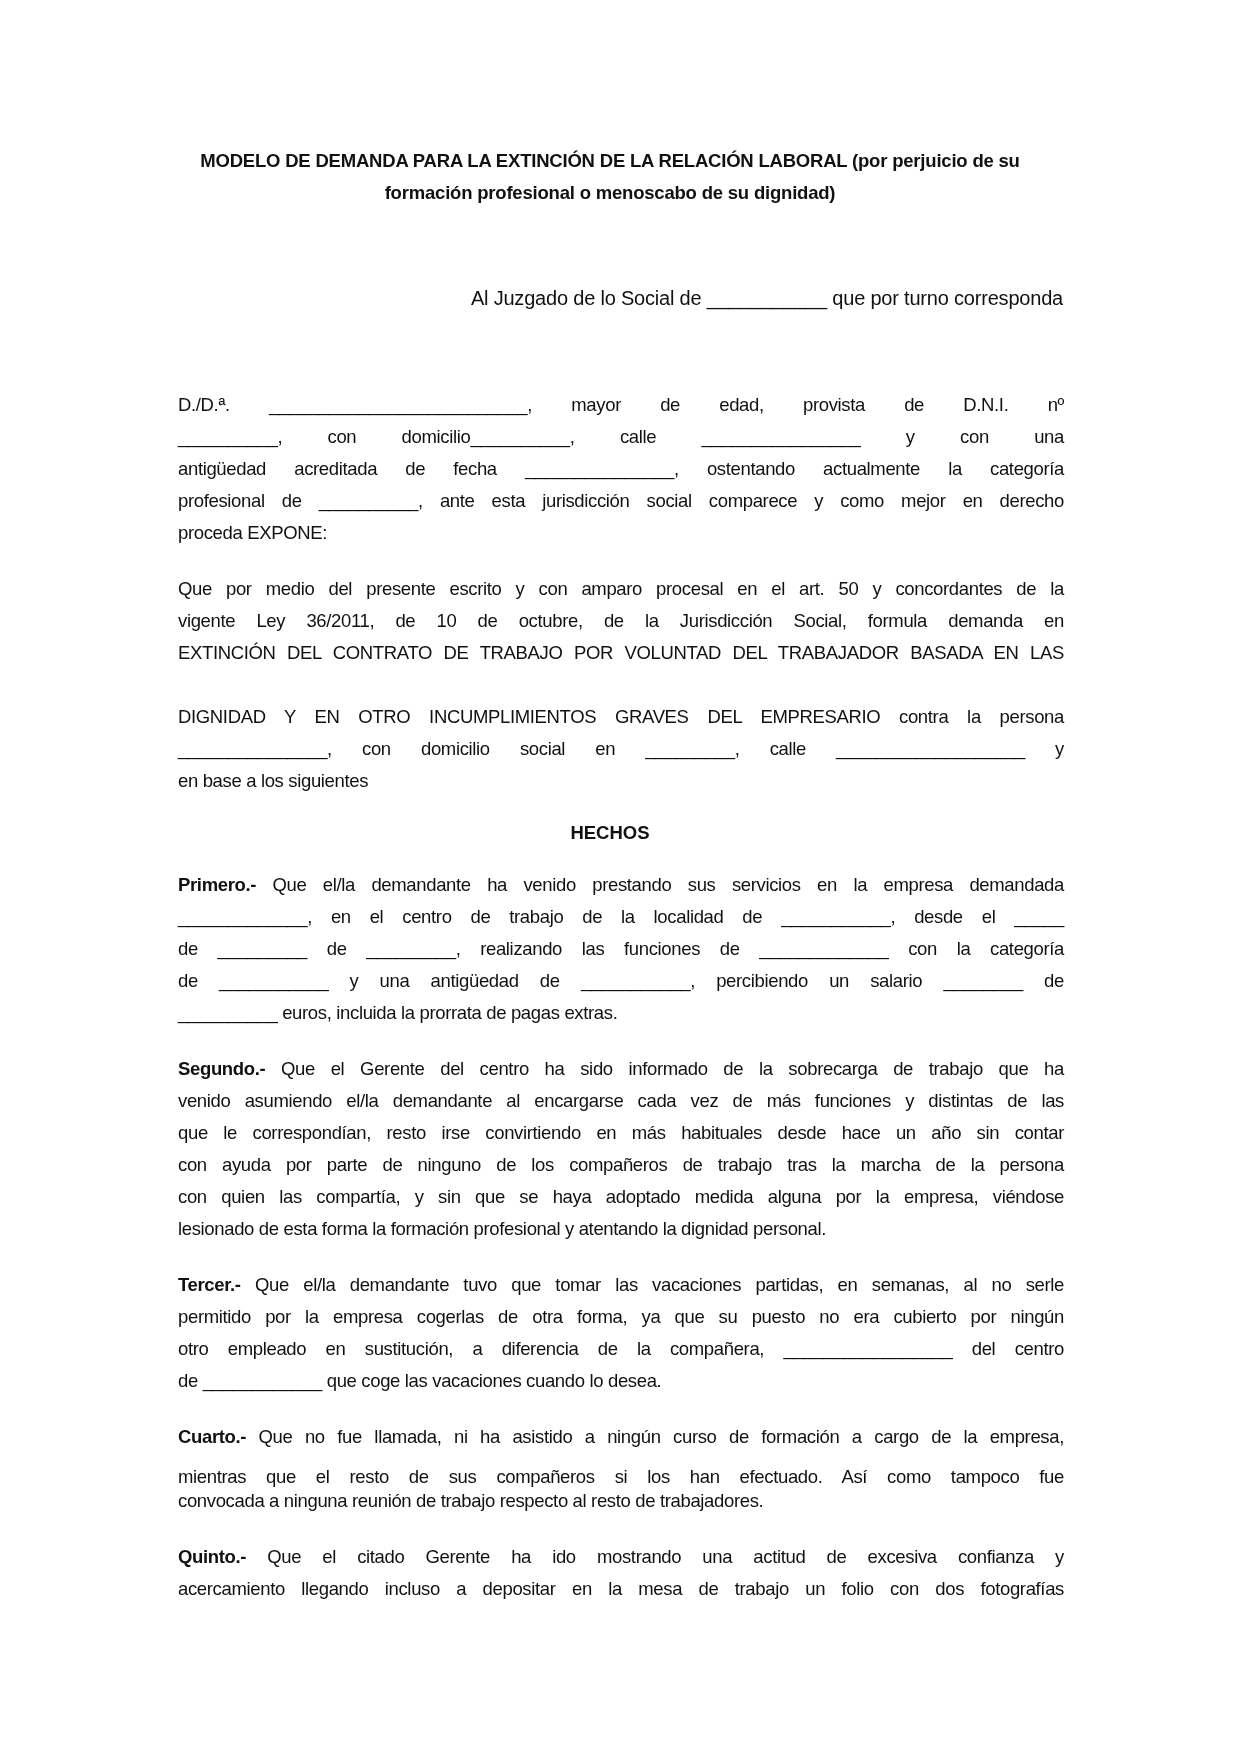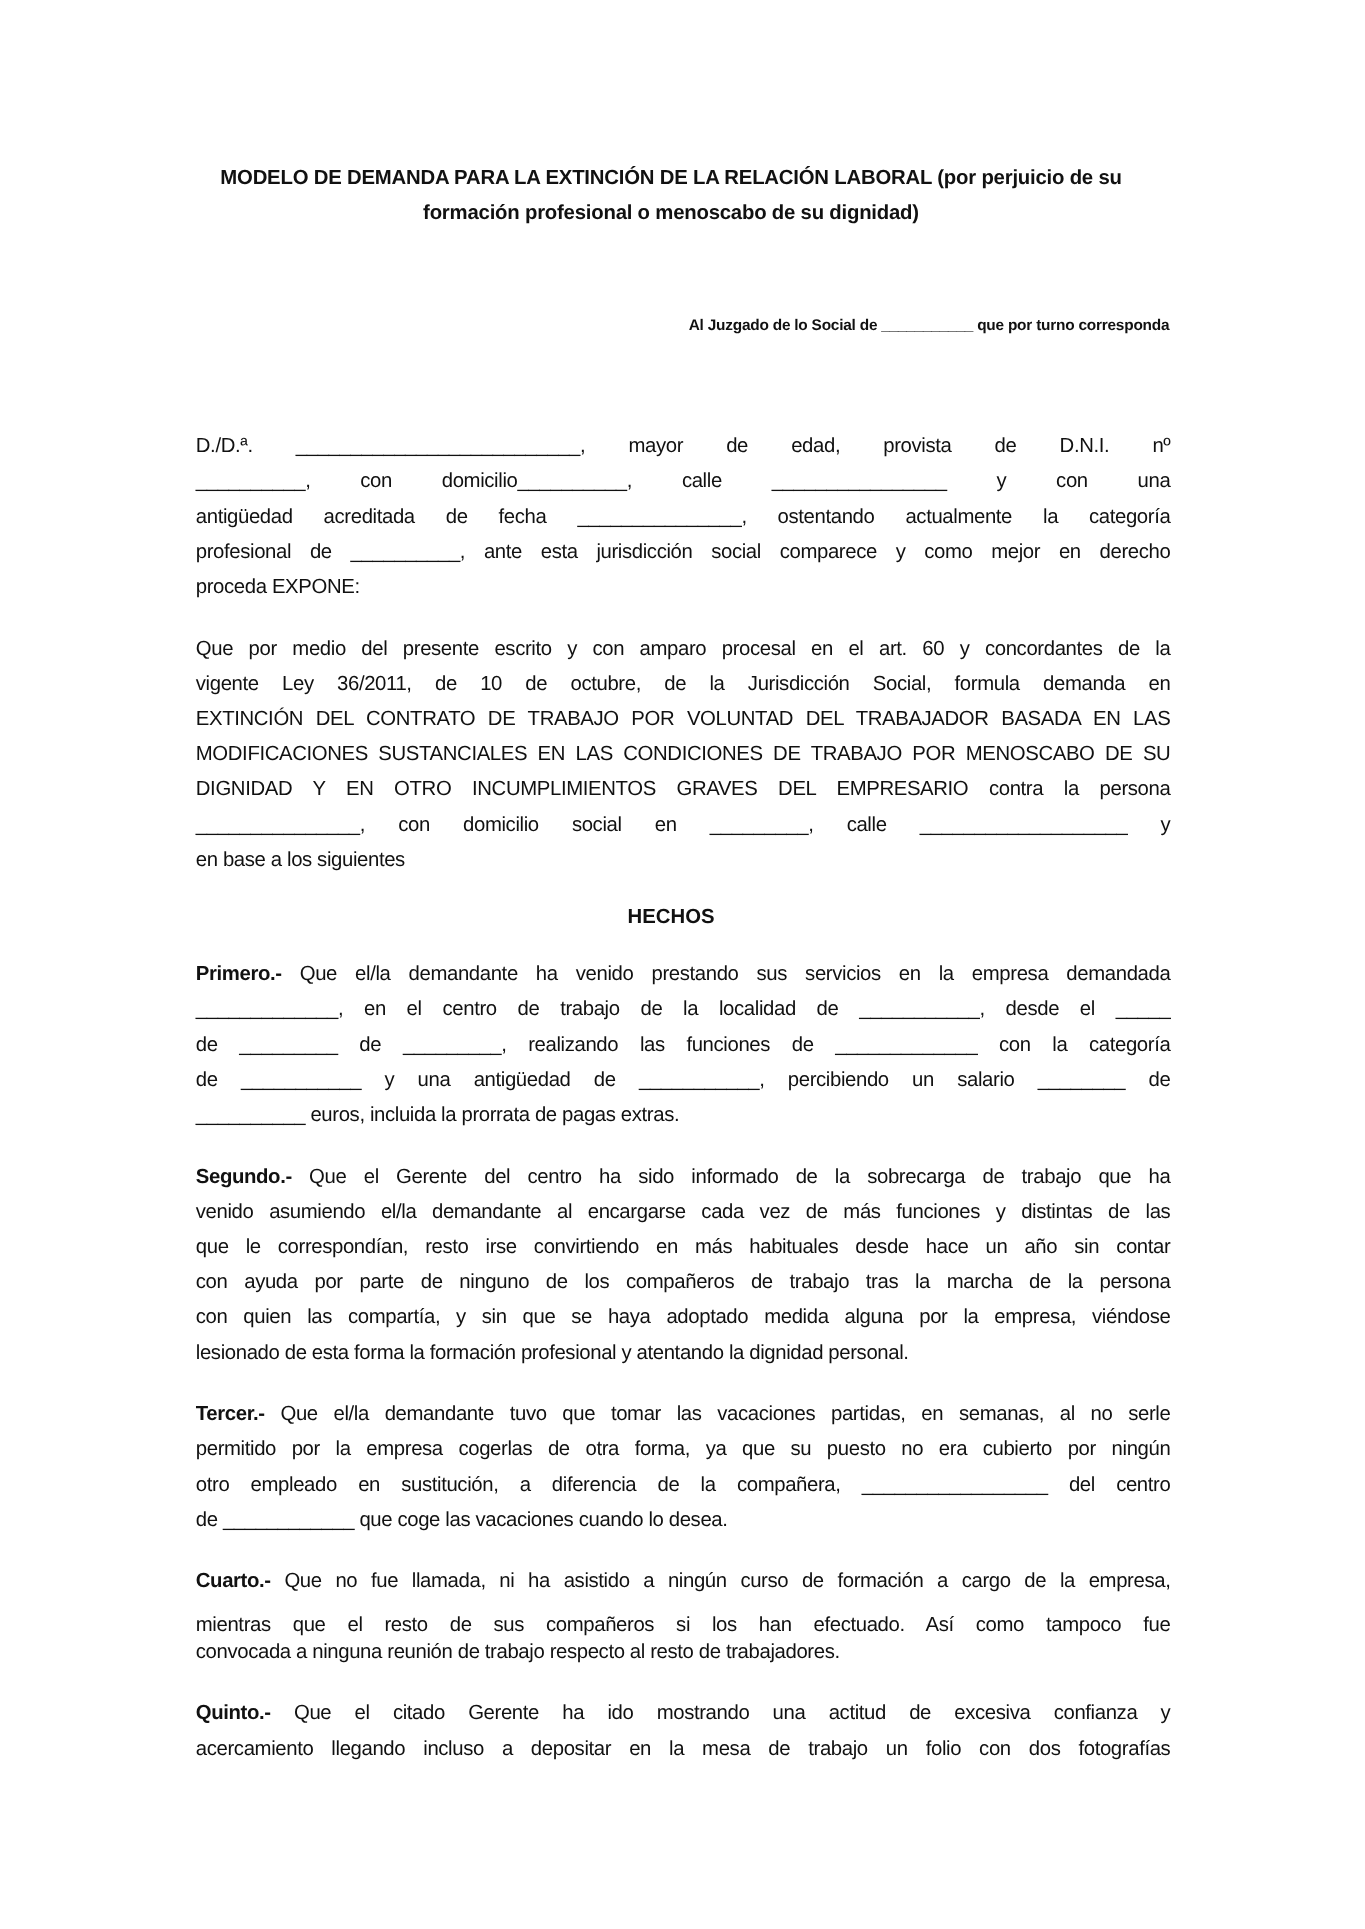--- a/index.html
+++ b/index.html
@@ -2,21 +2,21 @@
 <html><head>
   <meta charset="utf-8">
   <style>
     html, body { margin: 0; padding: 0; background: #ffffff; }
     body { width: 1241px; height: 1754px; position: relative; overflow: hidden;
            font-family: "Liberation Sans", sans-serif; color: #111; }
     .page { position: absolute; left: 0; top: 0; width: 1241px; height: 1754px; }
     .title { position: absolute; left: 150px; width: 920px; text-align: center;
              font-weight: bold; font-size: 18.5px; letter-spacing: -0.2px; }
     .title .l { position: absolute; left: 0; width: 100%; white-space: nowrap; }
-    .court { position: absolute; right: 178px; top: 287px; font-weight: bold; font-size: 14px;
+    .court { position: absolute; right: 178px; top: 287px; font-weight: normal; font-size: 20px;
              white-space: nowrap; letter-spacing: -0.2px; }
     .line { position: absolute; left: 178px; width: 886px; font-size: 18.5px; white-space: nowrap;
             letter-spacing: -0.35px; }
     .just { text-align: justify; text-align-last: justify; }
     .heading { position: absolute; left: 150px; width: 920px; text-align: center; font-weight: bold;
                font-size: 18.5px; }
     b { font-weight: bold; }
   </style>
 </head>
 <body>
@@ -29,24 +29,23 @@
   </div>
 
   <div class="court">Al Juzgado de lo Social de ___________ que por turno corresponda</div>
 
   <div class="line just" style="top:394px;">D./D.ª.  __________________________,  mayor  de  edad,  provista  de  D.N.I.  nº</div>
   <div class="line just" style="top:426px;">__________,  con  domicilio__________,  calle  ________________  y  con  una</div>
   <div class="line just" style="top:458px;">antigüedad acreditada de fecha _______________, ostentando actualmente la categoría</div>
   <div class="line just" style="top:490px;">profesional de __________, ante esta jurisdicción social comparece y como mejor en derecho</div>
   <div class="line" style="top:522px;">proceda EXPONE:</div>
 
-  <div class="line just" style="top:578px;">Que por medio del presente escrito y con amparo procesal en el art. 60 y concordantes de la</div>
+  <div class="line just" style="top:578px;">Que por medio del presente escrito y con amparo procesal en el art. 50 y concordantes de la</div>
   <div class="line just" style="top:610px;">vigente Ley 36/2011, de 10 de octubre, de la Jurisdicción Social, formula demanda en</div>
   <div class="line just" style="top:642px;">EXTINCIÓN DEL CONTRATO DE TRABAJO POR VOLUNTAD DEL TRABAJADOR BASADA EN LAS</div>
-  <div class="line just" style="top:674px;">MODIFICACIONES SUSTANCIALES EN LAS CONDICIONES DE TRABAJO POR MENOSCABO DE SU</div>
   <div class="line just" style="top:706px;">DIGNIDAD Y EN OTRO INCUMPLIMIENTOS GRAVES DEL EMPRESARIO contra la persona</div>
   <div class="line just" style="top:738px;">_______________, con domicilio social en _________, calle ___________________ y</div>
   <div class="line" style="top:770px;">en base a los siguientes</div>
 
   <div class="heading" style="top:822px;">HECHOS</div>
 
   <div class="line just" style="top:874px;"><b>Primero.-</b><span> Que el/la demandante ha venido prestando sus servicios en la empresa demandada</span></div>
   <div class="line just" style="top:906px;">_____________, en el centro de trabajo de la localidad de ___________, desde el _____</div>
   <div class="line just" style="top:938px;">de _________ de _________, realizando las funciones de _____________ con la categoría</div>
   <div class="line just" style="top:970px;">de ___________ y una antigüedad de ___________, percibiendo un salario ________ de</div>

